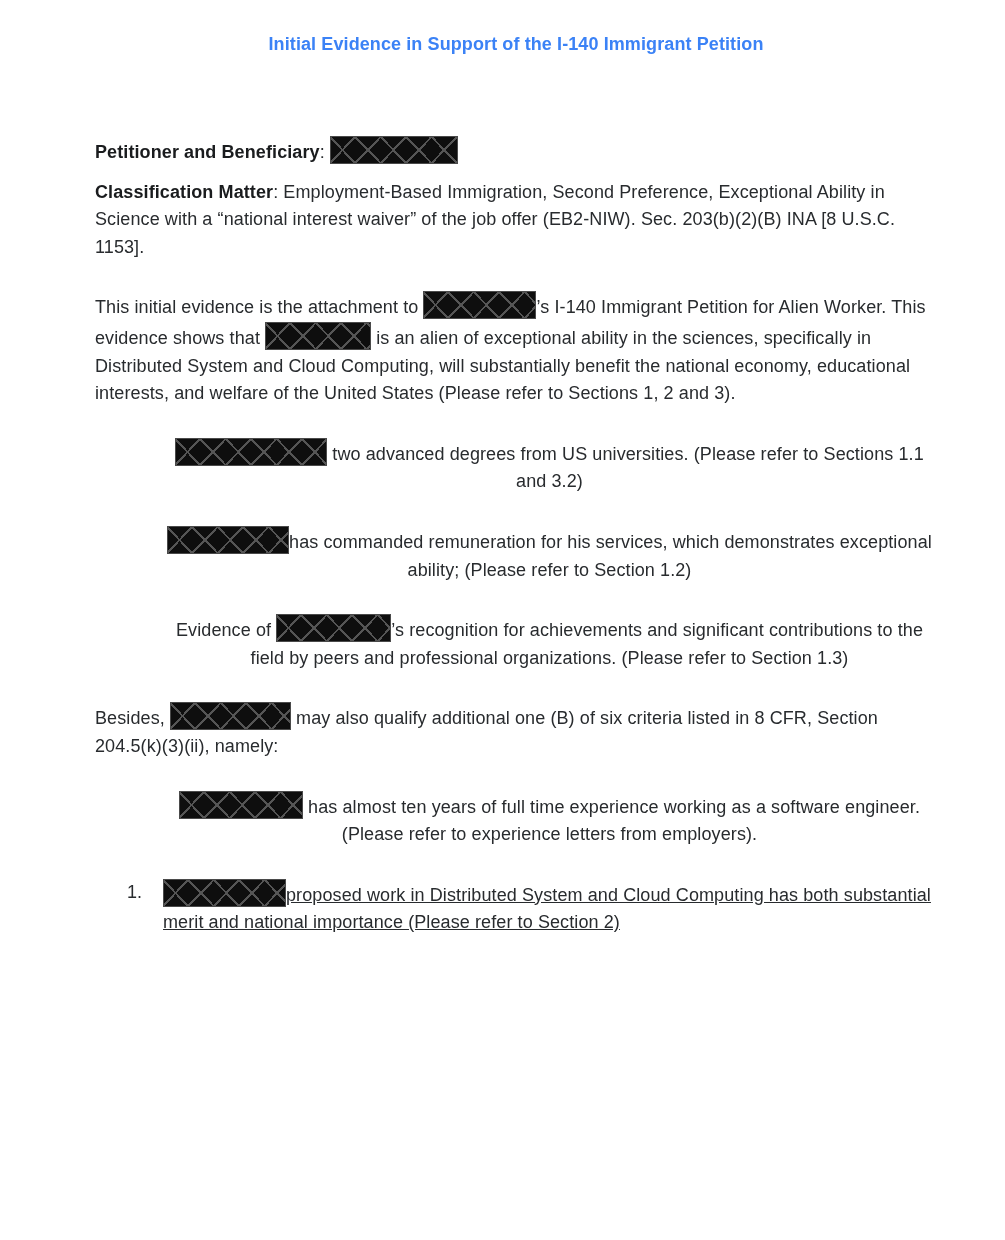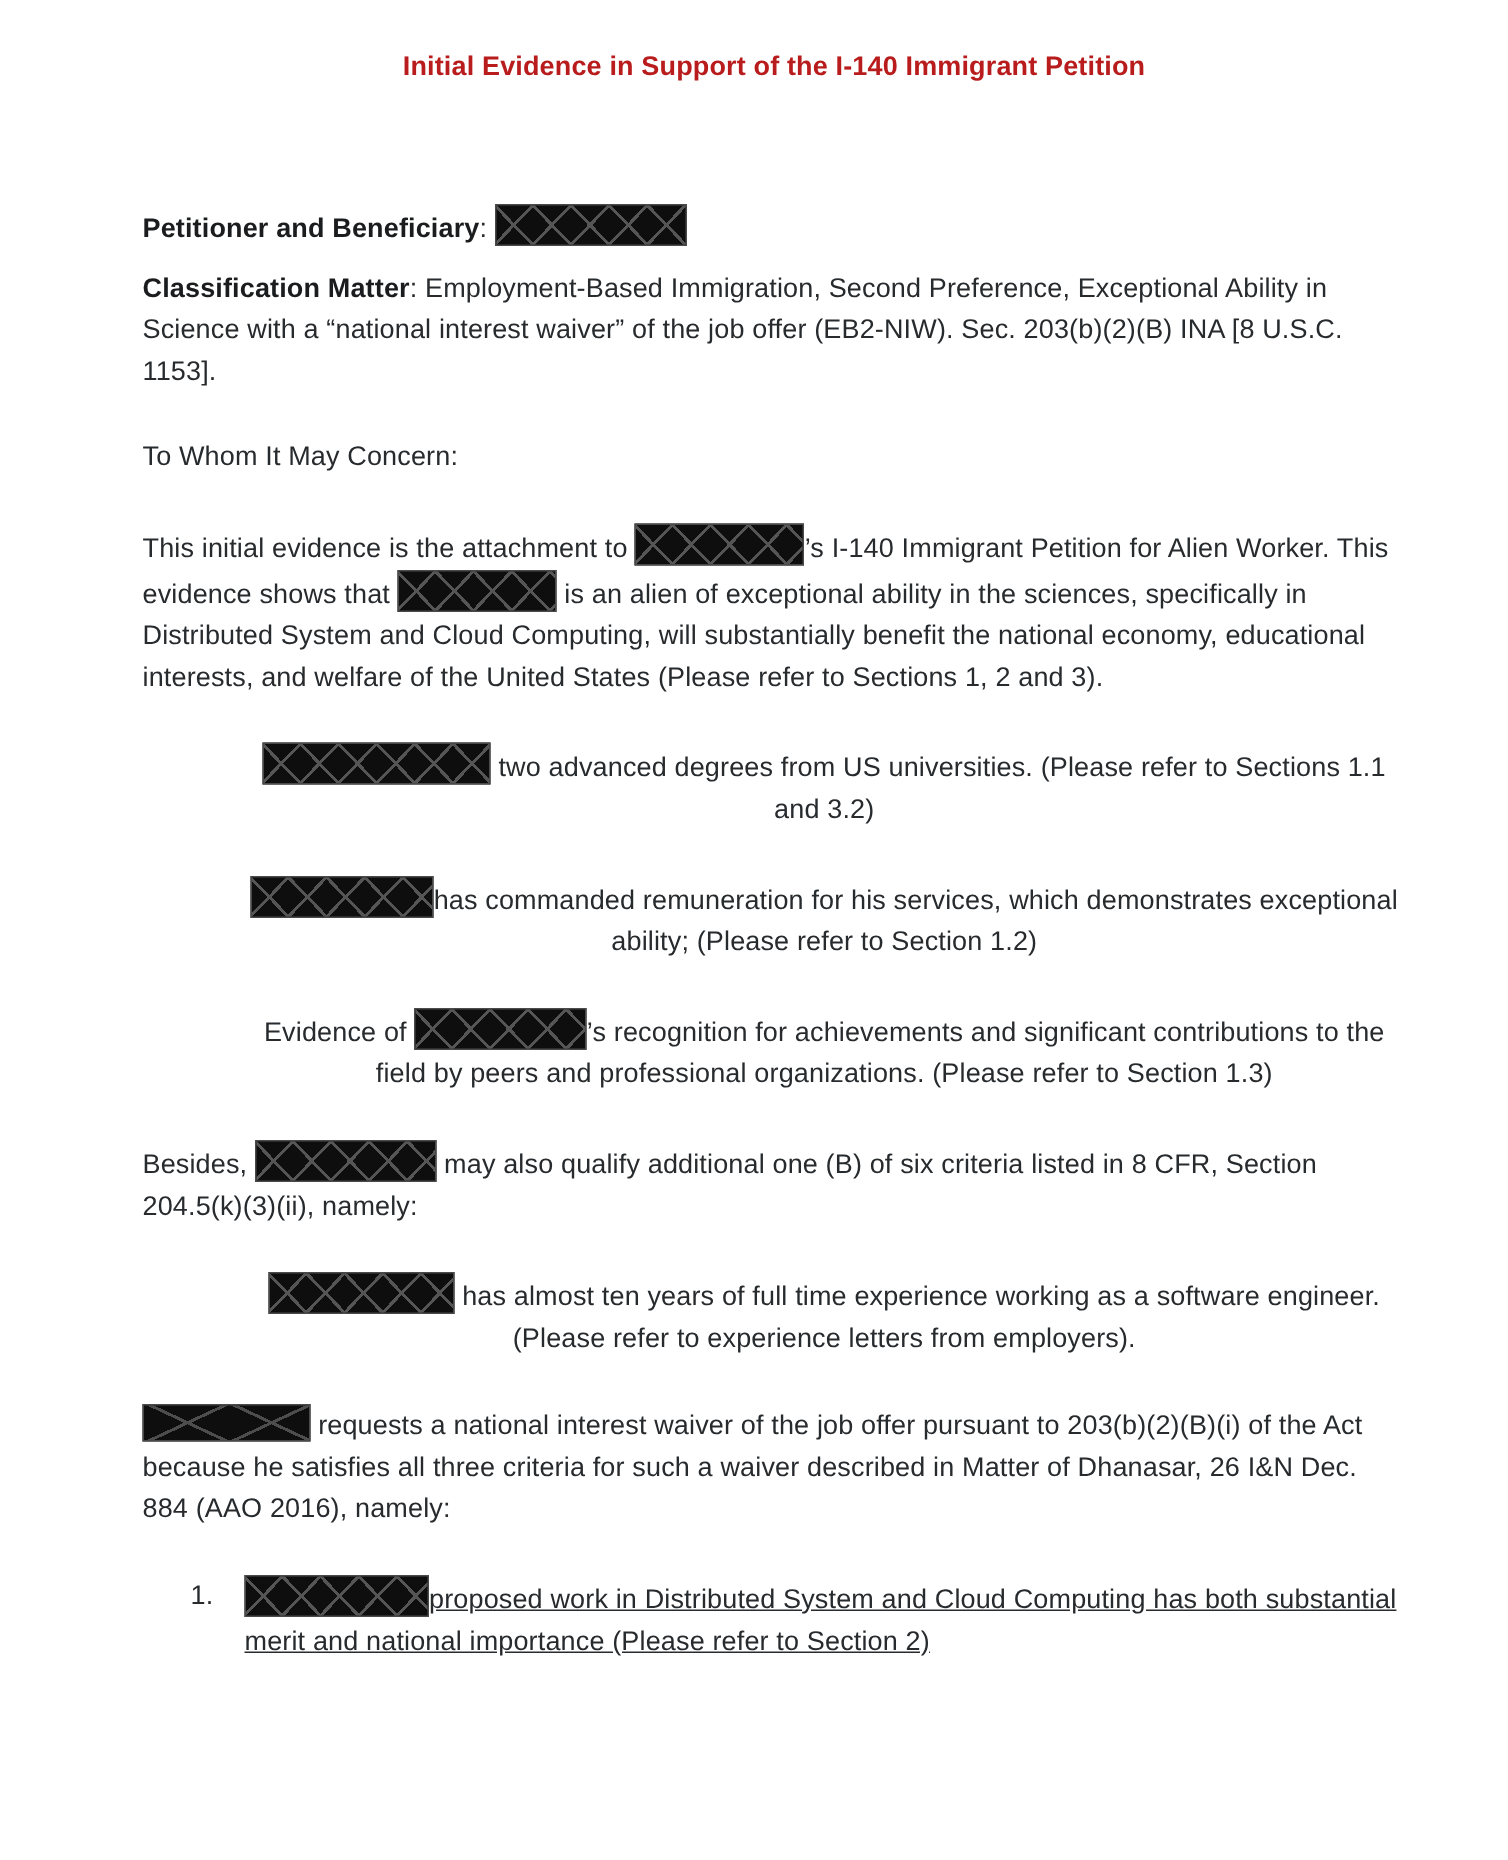--- a/index.html
+++ b/index.html
@@ -16,21 +16,21 @@
     line-height: 27.6px;
     letter-spacing: 0.1px;
     color: #282b2e;
     padding: 30px 68px 0 95px;
   }
   .doc-title {
     text-align: center;
     font-weight: bold;
     font-size: 18px;
     line-height: 28px;
-    color: #b91c1c;
+    color: #3b82f6;
     margin-bottom: 78px;
   }
   .para { margin-bottom: 30px; }
   .para.tight { margin-bottom: 12px; }
   .para.indent { margin-left: 67px; text-align: center; }
   .para.list { display: flex; padding-left: 32px; }
   .list-num { flex: 0 0 36px; }
   .list-body { flex: 1 1 auto; min-width: 0; text-decoration: underline; }
   b.lbl { font-weight: bold; color: #1a1c1e; }
   .redact {
@@ -52,26 +52,24 @@
   }
 </style>
 </head>
 <body>
 
 <div class="page">
   <div class="doc-title">Initial Evidence in Support of the I-140 Immigrant Petition</div>
   <div>
       <div class="para tight"><b class="lbl">Petitioner and Beneficiary</b>: <span class="redact" style="width: 128px;"></span></div>
       <div class="para"><b class="lbl">Classification Matter</b>: Employment-Based Immigration, Second Preference, Exceptional Ability in Science with a “national interest waiver” of the job offer (EB2-NIW). Sec. 203(b)(2)(B) INA [8 U.S.C. 1153].</div>
-      <div class="para">To Whom It May Concern:</div>
       <div class="para">This initial evidence is the attachment to <span class="redact" style="width: 113px;"></span>’s I-140 Immigrant Petition for Alien Worker. This evidence shows that <span class="redact" style="width: 106px;"></span> is an alien of exceptional ability in the sciences, specifically in Distributed System and Cloud Computing, will substantially benefit the national economy, educational interests, and welfare of the United States (Please refer to Sections 1, 2 and 3).</div>
       <div class="para indent"><span class="redact" style="width: 152px;"></span> two advanced degrees from US universities. (Please refer to Sections 1.1 and 3.2)</div>
       <div class="para indent"><span class="redact" style="width: 122px;"></span>has commanded remuneration for his services, which demonstrates exceptional ability; (Please refer to Section 1.2)</div>
       <div class="para indent">Evidence of <span class="redact" style="width: 115px;"></span>’s recognition for achievements and significant contributions to the field by peers and professional organizations. (Please refer to Section 1.3)</div>
       <div class="para">Besides, <span class="redact" style="width: 121px;"></span> may also qualify additional one (B) of six criteria listed in 8 CFR, Section 204.5(k)(3)(ii), namely:</div>
       <div class="para indent"><span class="redact" style="width: 124px;"></span> has almost ten years of full time experience working as a software engineer. (Please refer to experience letters from employers).</div>
-      <div class="para"><span class="redact wide" style="width: 112px;"></span> requests a national interest waiver of the job offer pursuant to 203(b)(2)(B)(i) of the Act because he satisfies all three criteria for such a waiver described in Matter of Dhanasar, 26 I&amp;N Dec. 884 (AAO 2016), namely:</div>
       <div class="para list">
         <span class="list-num">1.</span>
         <span class="list-body"><span class="redact" style="width: 123px;"></span>proposed work in Distributed System and Cloud Computing has both substantial merit and national importance (Please refer to Section 2)</span>
       </div>
     </div>
 </div>
 
 </body></html>

